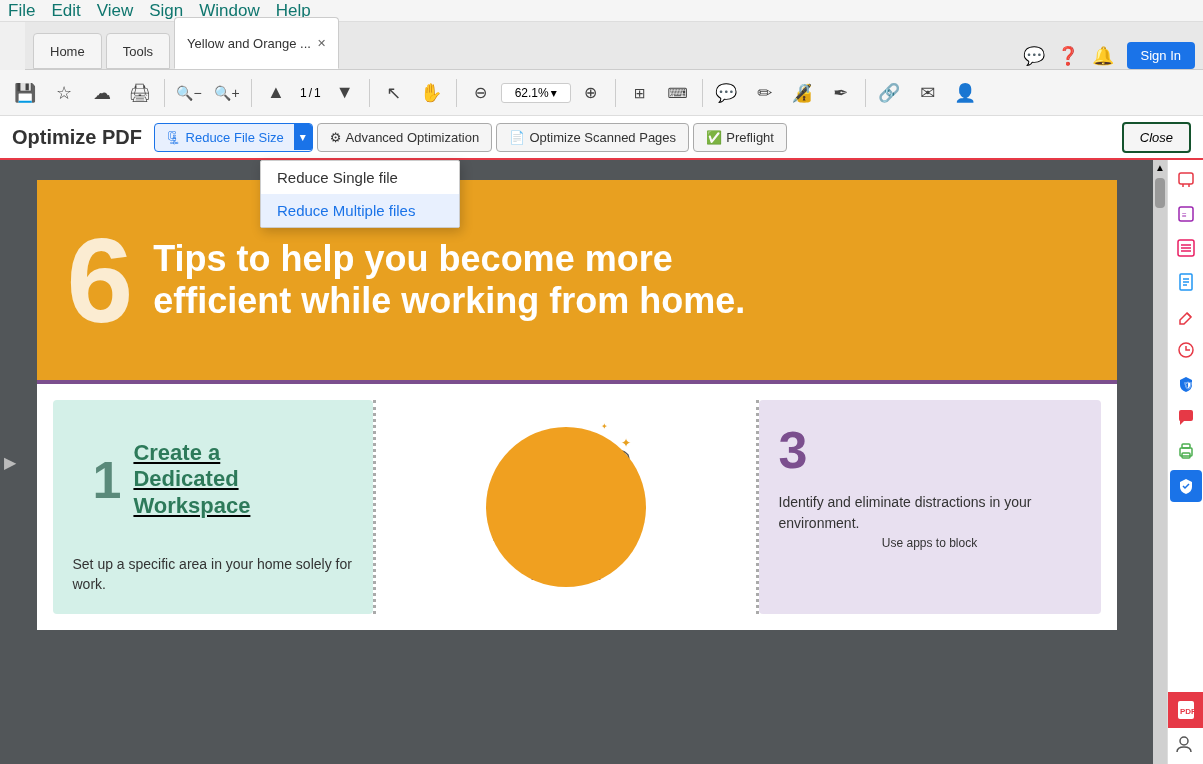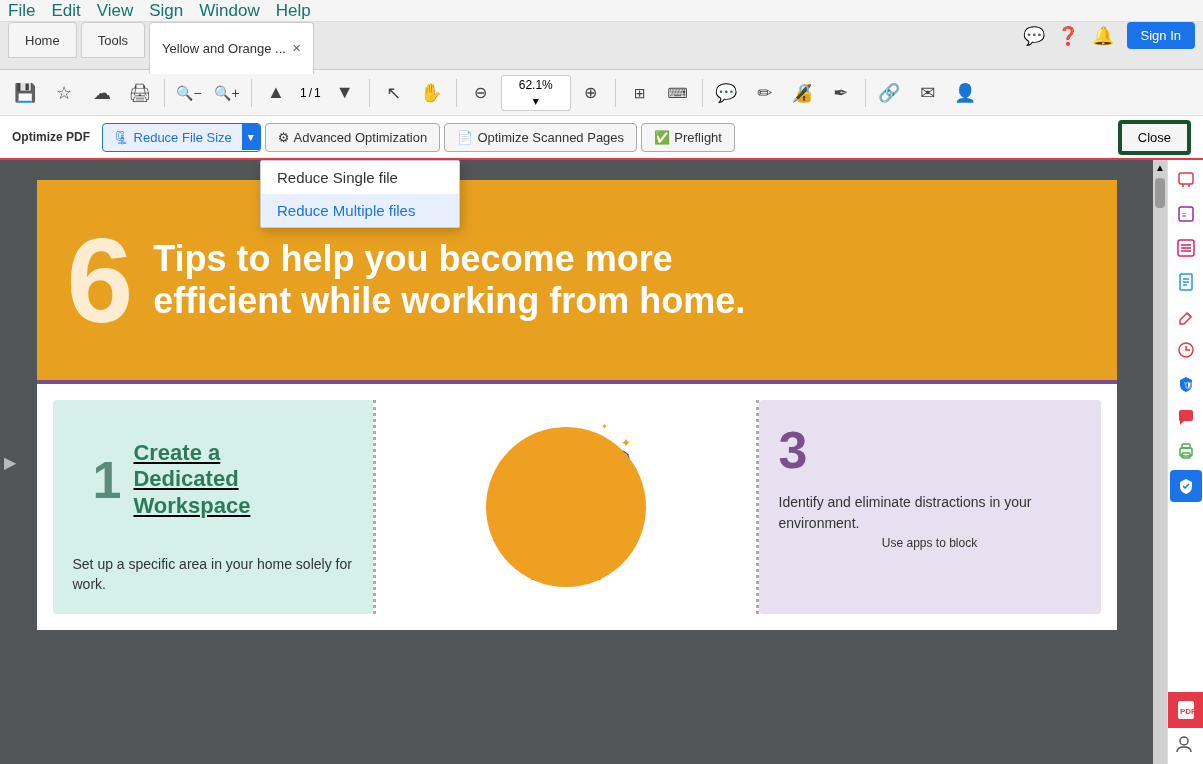--- a/index.html
+++ b/index.html
@@ -8,23 +8,23 @@
     
     .menu-bar {
       display: flex; align-items: center; height: 22px;
       background: #f5f5f5; border-bottom: 1px solid #ddd;
       padding: 0 8px; gap: 16px;
     }
     .menu-bar span { font-size: 17px; color: #0f766e; cursor: pointer; }
 
     
     .tab-bar {
-      display: flex; align-items: flex-start; height: 48px;
+      display: flex; align-items: flex-end; height: 48px;
       background: #e8e8e8; border-bottom: 1px solid #ccc;
-      padding: 0 8px; gap: 4px;
+      padding: 0 8px; gap: 4px; margin-left: 25px;
     }
     .tab-home {
       display: flex; align-items: center; justify-content: center;
       height: 36px; padding: 0 16px;
       background: #f5f5f5; border: 1px solid #ccc; border-radius: 4px 4px 0 0;
       font-size: 13px; color: #333; cursor: pointer;
     }
     .tab-tools {
       display: flex; align-items: center; justify-content: center;
       height: 36px; padding: 0 16px;
@@ -53,30 +53,30 @@
     }
     .tool-btn {
       display: flex; flex-direction: column; align-items: center; justify-content: center;
       width: 36px; height: 38px; cursor: pointer; border-radius: 4px;
       font-size: 18px; color: #444;
     }
     .tool-separator { width: 1px; height: 28px; background: #ccc; margin: 0 4px; }
     .zoom-control {
       display: flex; align-items: center; gap: 2px;
       border: 1px solid #ccc; border-radius: 3px; padding: 2px 6px;
-      background: #fff; font-size: 12px; cursor: pointer; min-width: 70px; justify-content: center; flex-direction: column;
+      background: #fff; font-size: 12px; cursor: pointer; min-width: 70px; justify-content: center;
     }
 
     
     .optimize-bar {
       display: flex; align-items: center; height: 44px;
       background: #fff; border-bottom: 2px solid #e63946;
       padding: 0 12px; gap: 4px; position: relative;
     }
-    .opt-title { font-size: 12px; font-weight: bold; color: #333; margin-right: 8px; }
+    .opt-title { font-size: 20px; font-weight: bold; color: #333; margin-right: 8px; }
     .opt-btn {
       display: flex; align-items: center; gap: 4px; padding: 6px 12px;
       border: 1px solid #aaa; border-radius: 4px; background: #f5f5f5;
       font-size: 13px; cursor: pointer; color: #333;
     }
     .opt-btn-split {
       display: flex; align-items: center;
       border: 1px solid #1a73e8; border-radius: 4px; background: #e8f0fe;
       overflow: hidden;
     }
@@ -84,22 +84,22 @@
       display: flex; align-items: center; gap: 4px;
       padding: 6px 10px; font-size: 13px; cursor: pointer; color: #1a73e8; font-weight: 500;
     }
     .opt-btn-split .arrow-part {
       display: flex; align-items: center; justify-content: center;
       padding: 6px 6px; background: #1a73e8; cursor: pointer; color: #fff;
       font-size: 12px;
     }
     .close-btn {
       margin-left: auto; padding: 6px 16px;
-      border: 4px solid #14532d; border-radius: 4px; background: #f5f5f5;
-      font-size: 13px; cursor: pointer;
+      border: 2px solid #14532d; border-radius: 4px; background: #f5f5f5;
+      font-size: 13px; cursor: pointer; font-style: italic;
     }
 
     
     .dropdown-menu {
       position: absolute; top: 44px; left: 260px;
       background: #fff; border: 1px solid #ccc; box-shadow: 2px 4px 12px rgba(0,0,0,0.2);
       z-index: 100; min-width: 200px; border-radius: 2px;
     }
     .dropdown-item {
       padding: 8px 16px; font-size: 15px; color: #333; cursor: pointer;

